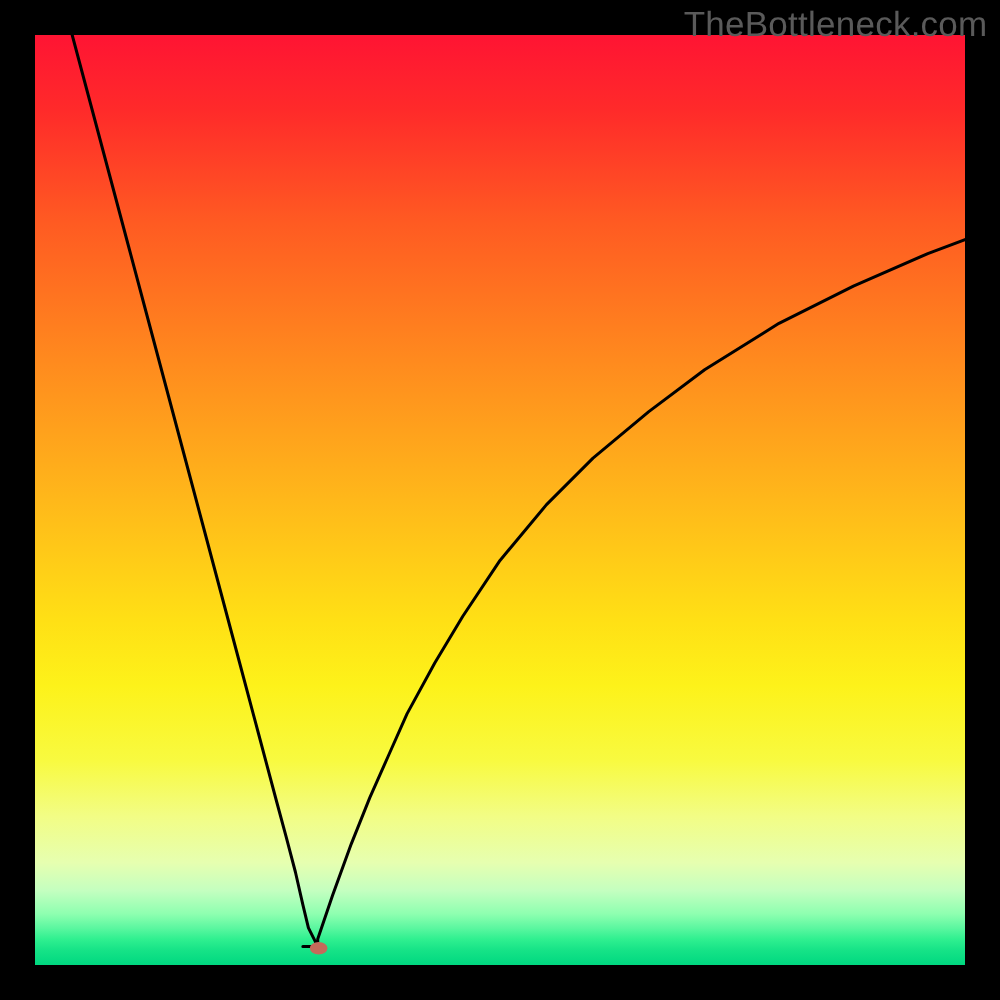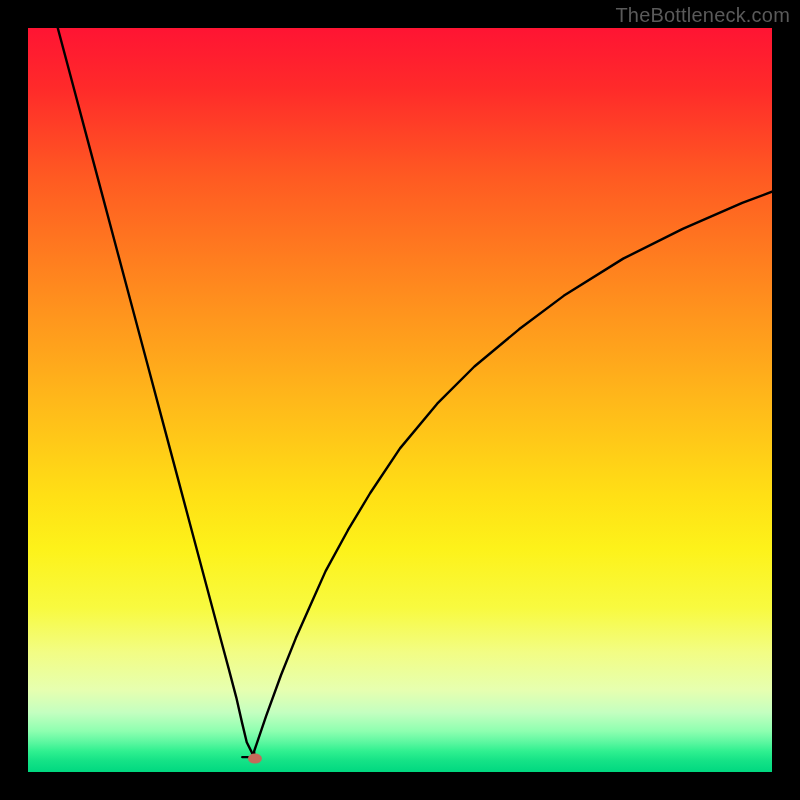--- a/index.html
+++ b/index.html
@@ -15,21 +15,21 @@
     position: relative;
     width: 800px;
     height: 800px;
     background: #000;
   }
   .watermark {
     position: absolute;
     top: 4px;
     right: 10px;
     color: #5a5a5a;
-    font-size: 20px;
+    font-size: 28px;
     font-weight: 500;
     letter-spacing: 0.2px;
   }
   svg {
     display: block;
   }
 </style>
 </head>
 <body>
 

